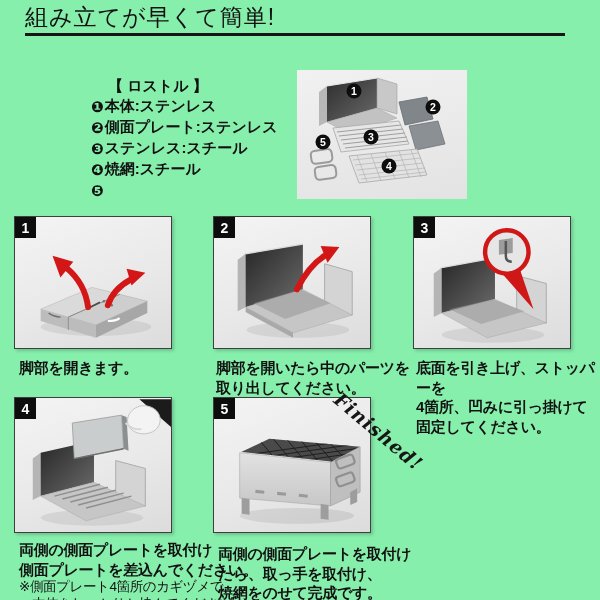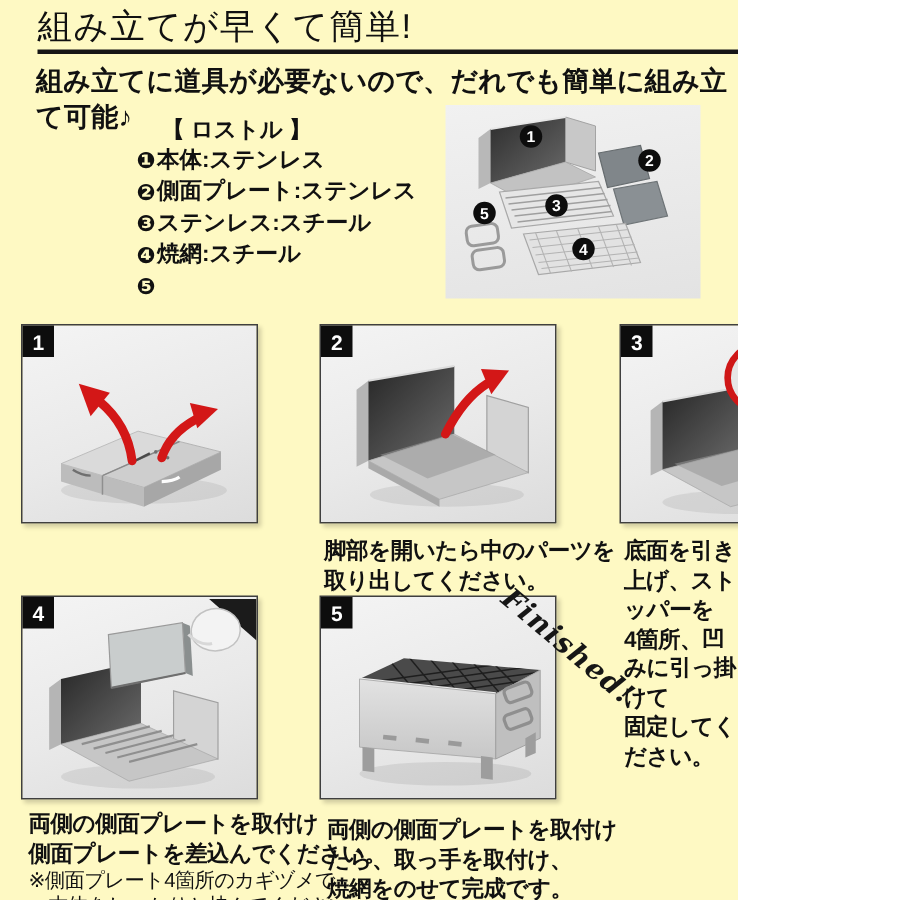--- a/index.html
+++ b/index.html
@@ -1,17 +1,17 @@
 <!DOCTYPE html>
 <html><head>
 <meta charset="utf-8">
 <style>
   html,body{margin:0;padding:0;}
   .page{
-    position:relative;width:492px;height:600px;background:#fef9c3;overflow:hidden;
+    position:relative;width:600px;height:600px;background:#86efac;overflow:hidden;
     font-family:"Liberation Sans","DejaVu Sans",sans-serif;color:#111;
   }
   
   .title{position:absolute;left:25px;top:2px;font-size:23px;font-weight:400;letter-spacing:1px;margin:0;}
   .title-rule{position:absolute;left:25px;top:33px;width:540px;height:2.5px;background:#161616;}
   .subtitle{position:absolute;left:24px;top:42px;font-size:18px;font-weight:700;letter-spacing:.2px;margin:0;}
   
   .parts-heading{position:absolute;left:108px;top:77px;font-size:15px;font-weight:700;}
   .parts-list{position:absolute;left:91px;top:96px;margin:0;padding:0;list-style:none;}
   .parts-list li{display:flex;align-items:center;height:21px;font-size:15px;font-weight:700;}
@@ -45,21 +45,20 @@
     font-family:"DejaVu Serif","Liberation Serif",serif;font-style:italic;font-weight:700;
     font-size:19px;letter-spacing:1px;color:#161616;}
 </style>
 </head>
 <body>
 
 <div class="page">
 
   <h1 class="title">組み立てが早くて簡単!</h1>
   <div class="title-rule"></div>
-  <p class="subtitle">組み立てに道具が必要ないので、だれでも簡単に組み立て可能♪</p>
 
   <div class="parts-heading">【 ロストル 】</div>
   <ul class="parts-list">
     <li>
       <span class="pnum">❶</span>
       <span>本体:ステンレス</span>
     </li>
     <li>
       <span class="pnum">❷</span>
       <span>側面プレート:ステンレス</span>
@@ -158,20 +157,21 @@
       <circle cx="90" cy="84" r="1.2" fill="#707070"></circle>
       <circle cx="98" cy="88" r="1.2" fill="#707070"></circle>
       <g fill="#d31717">
         <path d="M 74,90 C 72,74 64,60 52,50" stroke="#d31717" stroke-width="6" fill="none" stroke-linecap="round"></path>
         <polygon points="38,38 59,44 46,60"></polygon>
         <path d="M 94,88 C 98,76 106,68 117,62" stroke="#d31717" stroke-width="6" fill="none" stroke-linecap="round"></path>
         <polygon points="132,55 113,51 118,68"></polygon>
       </g>
     </svg>
   </div>
+  <p class="caption" id="cap1">脚部を開きます。</p>
 
   <div class="frame" id="frame2">
     <span class="badge">2</span>
     <svg viewBox="0 0 158 130">
       <defs>
         <linearGradient id="s2dk" x1="0" y1="0" x2="1" y2="1">
           <stop offset="0" stop-color="#262626"></stop>
             <stop offset="1" stop-color="#6b6b6b"></stop>
         </linearGradient>
       </defs>

